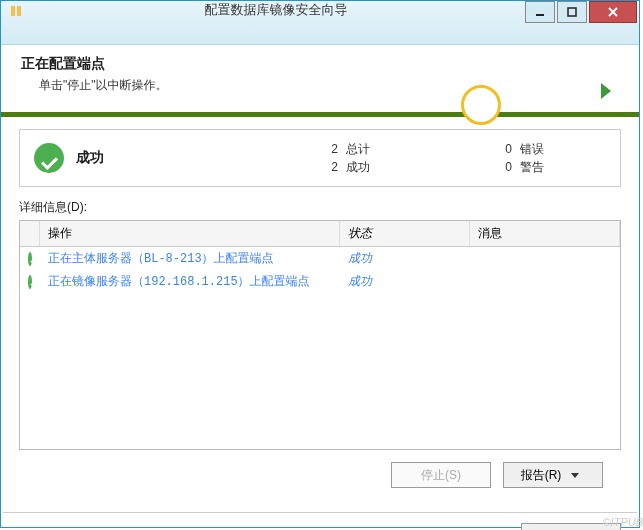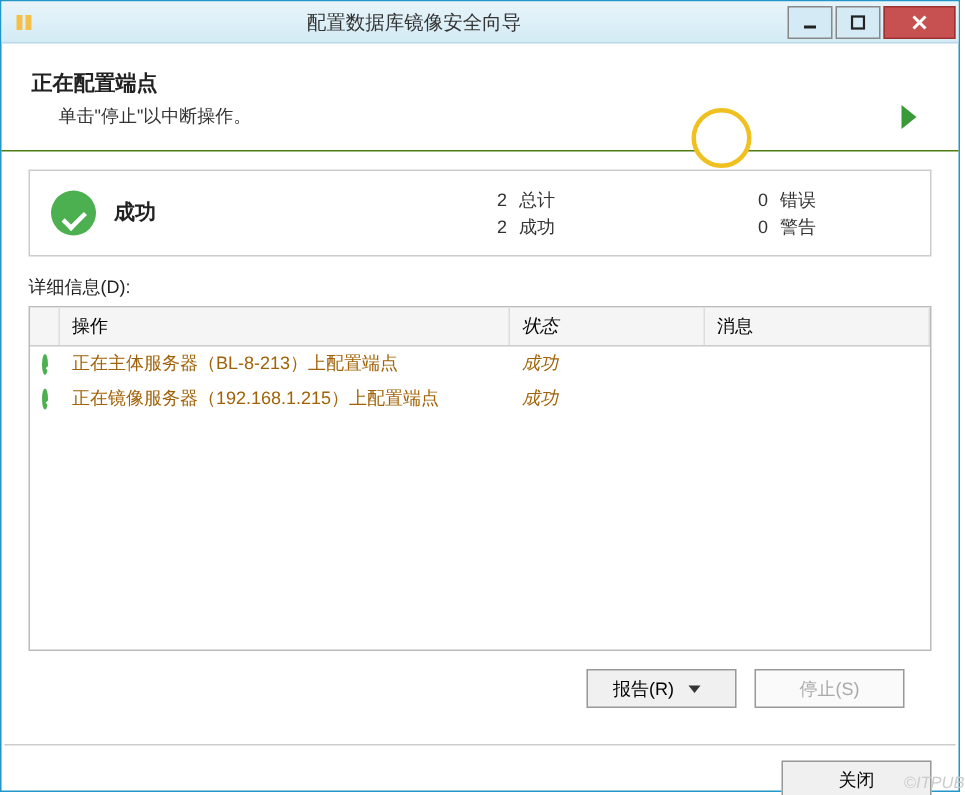--- a/index.html
+++ b/index.html
@@ -1,29 +1,29 @@
 <!DOCTYPE html>
 <html><head>
 <meta charset="utf-8">
 <style>
 * { box-sizing: border-box; margin: 0; padding: 0; font-family: "Microsoft YaHei", "SimSun", sans-serif; }
 body { background: #fff; width: 643px; height: 530px; position: relative; }
 
 .window { width: 640px; height: 528px; border: 1px solid #2196c7; background: #fff; }
 
-.titlebar { height: 28px; background: linear-gradient(#e8f4fa, #d4ebf5); display: flex; align-items: center; border-bottom: 1px solid #b8d8e8; }
+.titlebar { height: 44px; background: linear-gradient(#e8f4fa, #d4ebf5); display: flex; align-items: flex-start; border-bottom: 1px solid #b8d8e8; }
 .titlebar-icon { width: 20px; height: 20px; margin-left: 6px; display:flex; align-items:center; justify-content:center; }
 .titlebar-title { flex: 1; text-align: center; font-size: 13px; color: #333; }
 .win-controls { display: flex; }
 .win-btn { width: 30px; height: 22px; border: 1px solid #888; background: #d4ebf5; margin-right: 2px; display: flex; align-items: center; justify-content: center; font-size: 11px; cursor: pointer; }
 .win-btn.close { background: #c75050; color: #fff; border-color: #a03030; width: 48px; }
 .win-btn.max { }
 .win-btn.min { }
 
-.header { padding: 10px 20px 6px 20px; display: flex; align-items: center; border-bottom: 1px solid #4d7c0f; position: relative; height: 72px; }
+.header { padding: 10px 20px 6px 20px; display: flex; align-items: flex-start; border-bottom: 5px solid #4d7c0f; position: relative; height: 72px; }
 .header-text { flex: 1; }
 .header-title { font-size: 14px; font-weight: bold; color: #222; }
 .header-sub { font-size: 12px; color: #333; margin-left: 18px; margin-top: 4px; }
 .header-decor { width: 150px; height: 50px; position: relative; }
 .header-arrow { position: absolute; right: 8px; top: 28px; width: 0; height: 0; border-top: 8px solid transparent; border-bottom: 8px solid transparent; border-left: 10px solid #3a9a3a; }
 .header-circle { position: absolute; right: 118px; bottom: -20px; width: 40px; height: 40px; border: 3px solid #f0c020; border-radius: 50%; background: #fff; }
 
 .content { padding: 12px 18px; }
 
 .summary { border: 1px solid #ccc; padding: 10px 14px; display: flex; align-items: center; }
@@ -35,24 +35,24 @@
 .stat-col:first-child { margin-right: 130px; }
 .stat-row { display: flex; gap: 8px; line-height: 18px; }
 .stat-num { width: 12px; text-align: right; }
 
 .details-label { font-size: 12px; margin: 12px 0 4px 0; color: #222; }
 
 .grid { border: 1px solid #bbb; height: 230px; background: #fff; overflow: auto; }
 .grid-header { display: flex; border-bottom: 1px solid #ccc; background: #f5f5f5; font-size: 12px; }
 .grid-header > div { padding: 4px 8px; border-right: 1px solid #ddd; }
 .col-icon { width: 20px; }
-.col-op { width: 300px; }
+.col-op { width: 300px; font-family: Liberation Mono, monospace; }
 .col-status { width: 130px; font-style: italic; }
 .col-msg { flex: 1; }
-.grid-row { display: flex; font-size: 12px; color: #a16207; align-items: center; }
+.grid-row { display: flex; font-size: 12px; color: #3b82f6; align-items: center; }
 .grid-row > div { padding: 3px 8px; }
 .row-icon { width: 20px; display: flex; align-items: center; justify-content: center; }
 .tiny-check { width: 14px; height: 14px; border-radius: 50%; background: #4caf50; position: relative; }
 .tiny-check::after { content: ""; position: absolute; left: 3px; top: 6px; width: 6px; height: 3px; border-left: 2px solid #fff; border-bottom: 2px solid #fff; transform: rotate(-45deg); }
 
 .button-row { display: flex; justify-content: flex-end; gap: 12px; padding: 12px 18px; }
 .btn { min-width: 100px; height: 26px; border: 1px solid #999; background: #f0f0f0; font-size: 12px; display: flex; align-items: center; justify-content: center; cursor: pointer; }
 .btn.disabled { color: #aaa; background: #fafafa; cursor: default; }
 .btn.dropdown { padding-right: 6px; }
 .btn .arrow-down { margin-left: 10px; width: 0; height: 0; border-left: 4px solid transparent; border-right: 4px solid transparent; border-top: 5px solid #333; }
@@ -156,26 +156,26 @@
         <div class="row-icon col-icon">
             <div class="tiny-check"></div>
           </div>
         <div class="col-op">正在镜像服务器（192.168.1.215）上配置端点</div>
         <div class="col-status">成功</div>
         <div class="col-msg"></div>
       </div>
     </div>
 
     <div class="button-row">
+      <div class="btn disabled">
+          <span>停止(S)</span>
+        </div>
       <div class="btn dropdown">
           <span>报告(R)</span>
           <span class="arrow-down"></span>
-        </div>
-      <div class="btn disabled">
-          <span>停止(S)</span>
         </div>
     </div>
   </div>
 
   <div class="divider"></div>
 
   <div class="footer">
     <div class="btn">
         <span>关闭</span>
       </div>

